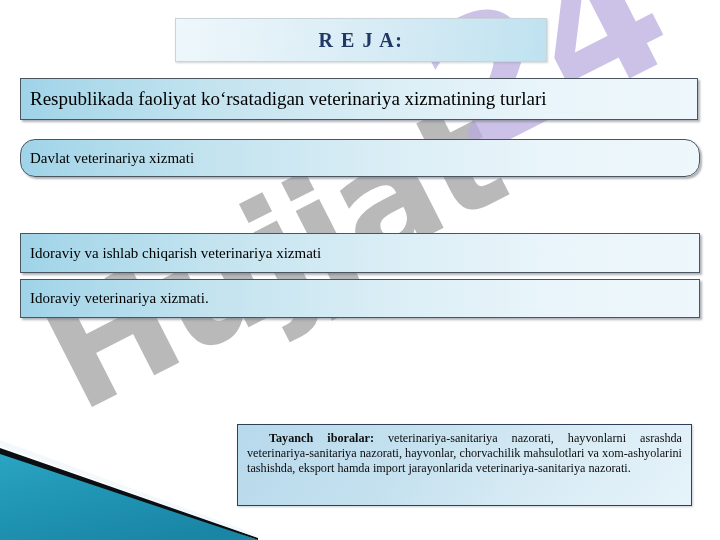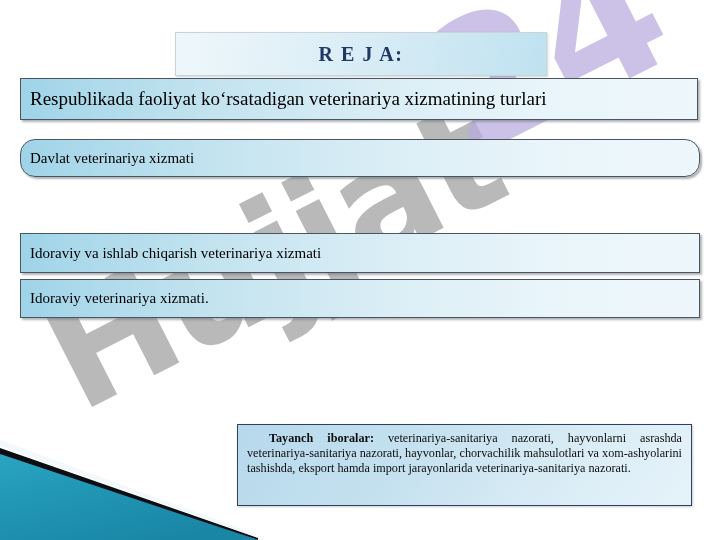--- a/index.html
+++ b/index.html
@@ -49,21 +49,21 @@
   .corner-wrap{position:absolute;left:0;bottom:0;width:300px;height:120px;z-index:2;pointer-events:none;}
 
   
   .content{position:absolute;inset:0;z-index:3;}
 
   .title-box{
     position:absolute;left:175px;top:18px;width:370px;height:42px;
     background:linear-gradient(100deg,#eef7fb 0%,#e3f1f8 28%,#d3eaf4 62%,#bfe2f0 100%);
     border:1px solid #c9d4d8;
     box-shadow:1px 1px 2px rgba(120,130,135,.35);
-    display:flex;align-items:center;justify-content:center;margin-top:14px;
+    display:flex;align-items:center;justify-content:center;
   }
   .title-text{
     font-family:"Liberation Serif", serif;
     font-weight:bold;font-size:20px;color:#1f3864;
     letter-spacing:1.5px;
   }
 
   .bar{
     position:absolute;left:20px;
     border:1px solid #4a5560;

